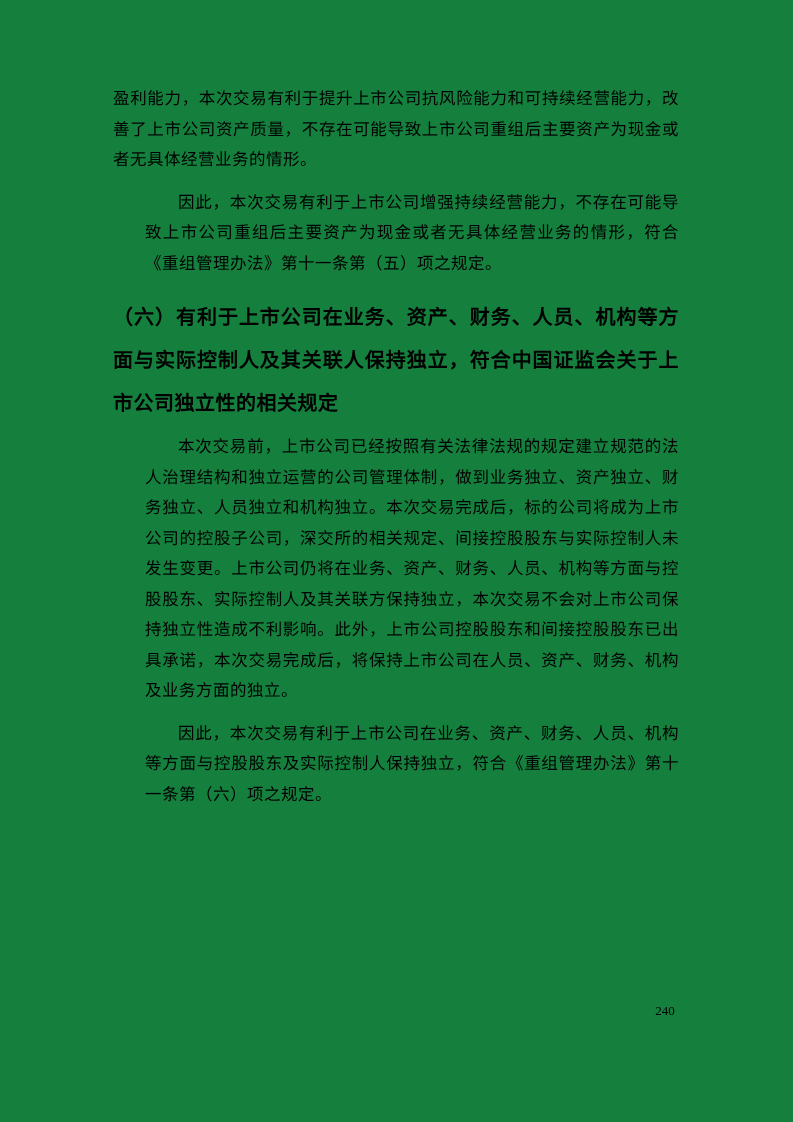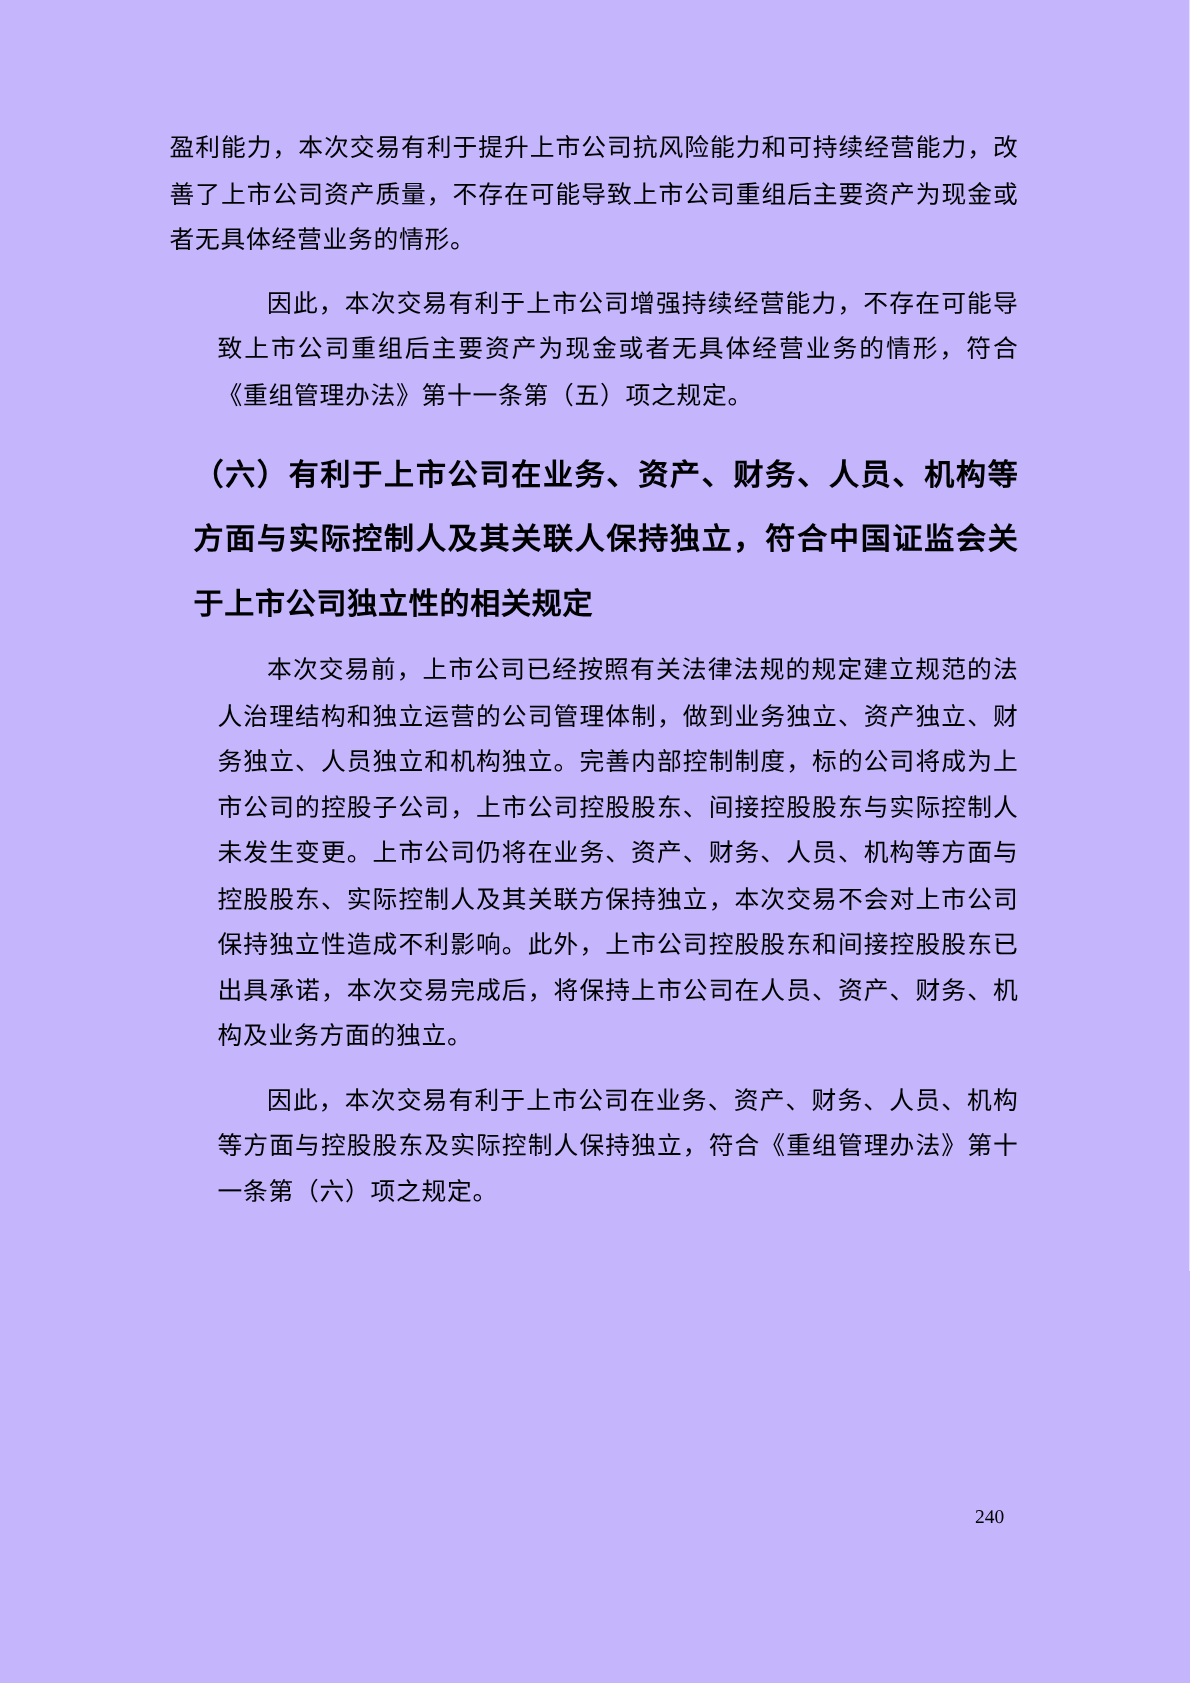--- a/index.html
+++ b/index.html
@@ -4,21 +4,21 @@
 <style>
   html, body {
     margin: 0;
     padding: 0;
     background: #ffffff;
   }
   .page {
     position: relative;
     width: 793px;
     height: 1122px;
-    background: #c4b5fd;
+    background: #15803d;
     overflow: hidden;
     font-family: "Liberation Serif", "DejaVu Serif", serif;
     color: #000000;
   }
   .content {
     position: absolute;
     left: 113px;
     top: 84px;
     width: 566px;
   }
@@ -29,54 +29,55 @@
     text-align: justify;
     text-justify: inter-ideograph;
     letter-spacing: 0.5px;
     font-family: "Liberation Serif", "DejaVu Serif", serif;
   }
   p.body-para.indent {
     text-indent: 2em;
     margin-left: 32px;
   }
   h2.section-heading {
-    margin: 17px 0 7px 16px;
+    margin: 17px 0 7px 0;
     font-size: 20px;
     line-height: 43px;
     font-weight: bold;
     text-align: justify;
     text-justify: inter-ideograph;
     letter-spacing: 0.5px;
     font-family: "Liberation Sans", "DejaVu Sans", sans-serif;
     color: #000000;
   }
   .page-number {
     position: absolute;
     left: 650px;
     top: 1003px;
     width: 30px;
+    text-align: center;
     font-size: 13px;
     line-height: 16px;
     font-family: "Liberation Serif", "DejaVu Serif", serif;
     color: #000000;
   }
 </style>
 </head>
 <body>
 
 <div class="page">
   <div class="content">
 
     <p class="body-para">盈利能力，本次交易有利于提升上市公司抗风险能力和可持续经营能力，改善了上市公司资产质量，不存在可能导致上市公司重组后主要资产为现金或者无具体经营业务的情形。</p>
 
     <p class="body-para indent">因此，本次交易有利于上市公司增强持续经营能力，不存在可能导致上市公司重组后主要资产为现金或者无具体经营业务的情形，符合《重组管理办法》第十一条第（五）项之规定。</p>
 
     <h2 class="section-heading">（六）有利于上市公司在业务、资产、财务、人员、机构等方面与实际控制人及其关联人保持独立，符合中国证监会关于上市公司独立性的相关规定</h2>
 
-    <p class="body-para indent">本次交易前，上市公司已经按照有关法律法规的规定建立规范的法人治理结构和独立运营的公司管理体制，做到业务独立、资产独立、财务独立、人员独立和机构独立。完善内部控制制度，标的公司将成为上市公司的控股子公司，上市公司控股股东、间接控股股东与实际控制人未发生变更。上市公司仍将在业务、资产、财务、人员、机构等方面与控股股东、实际控制人及其关联方保持独立，本次交易不会对上市公司保持独立性造成不利影响。此外，上市公司控股股东和间接控股股东已出具承诺，本次交易完成后，将保持上市公司在人员、资产、财务、机构及业务方面的独立。</p>
+    <p class="body-para indent">本次交易前，上市公司已经按照有关法律法规的规定建立规范的法人治理结构和独立运营的公司管理体制，做到业务独立、资产独立、财务独立、人员独立和机构独立。本次交易完成后，标的公司将成为上市公司的控股子公司，深交所的相关规定、间接控股股东与实际控制人未发生变更。上市公司仍将在业务、资产、财务、人员、机构等方面与控股股东、实际控制人及其关联方保持独立，本次交易不会对上市公司保持独立性造成不利影响。此外，上市公司控股股东和间接控股股东已出具承诺，本次交易完成后，将保持上市公司在人员、资产、财务、机构及业务方面的独立。</p>
 
     <p class="body-para indent">因此，本次交易有利于上市公司在业务、资产、财务、人员、机构等方面与控股股东及实际控制人保持独立，符合《重组管理办法》第十一条第（六）项之规定。</p>
 
 
 
   </div>
 
   <div class="page-number">240</div>
 </div>
 

